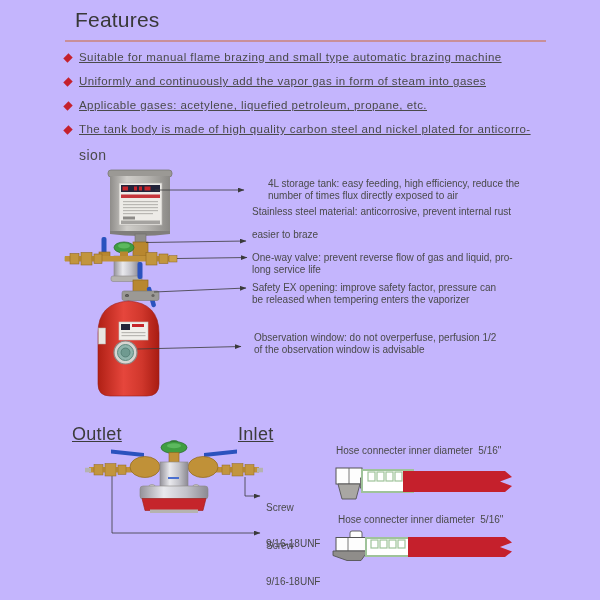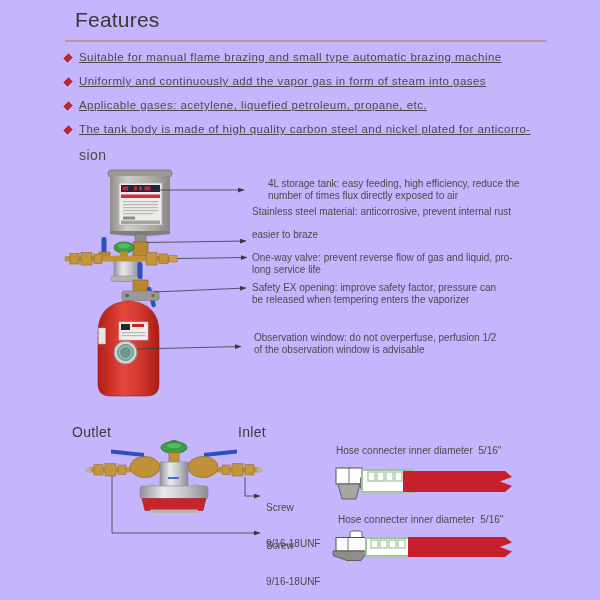--- a/index.html
+++ b/index.html
@@ -18,21 +18,21 @@
   }
   .bullet { position:absolute; left:64px; display:flex; align-items:flex-start; }
   .diamond {
     width:6px; height:6px; background:#c5202c; flex:none;
     transform:rotate(45deg) scale(1,1.22); margin:3.5px 8px 0 1px;
   }
   .btext { font-size:11.5px; color:#4a4a4a; letter-spacing:.45px; white-space:pre;text-decoration:underline; }
   .bcont { position:absolute; left:79px; font-size:14px; color:#4a4a4a; letter-spacing:.45px; white-space:pre; }
   .callout { position:absolute; font-size:10px; color:#4a4a4a; line-height:11.5px; }
   .callout div { white-space:pre; }
-  .big-label { position:absolute; font-size:14px; color:#3c3c3c; letter-spacing:.3px; white-space:pre; }
+  .big-label { position:absolute; font-size:18px; color:#3c3c3c; letter-spacing:.3px; white-space:pre;text-decoration:underline; }
   .small { position:absolute; font-size:10px; color:#4a4a4a; line-height:12px; white-space:pre; }
 </style>
 </head>
 <body>
 
 <div class="page">
 
   <svg class="art" width="600" height="600" viewBox="0 0 600 600">
     <defs>
       <linearGradient id="gCan" x1="0" y1="0" x2="1" y2="0">

